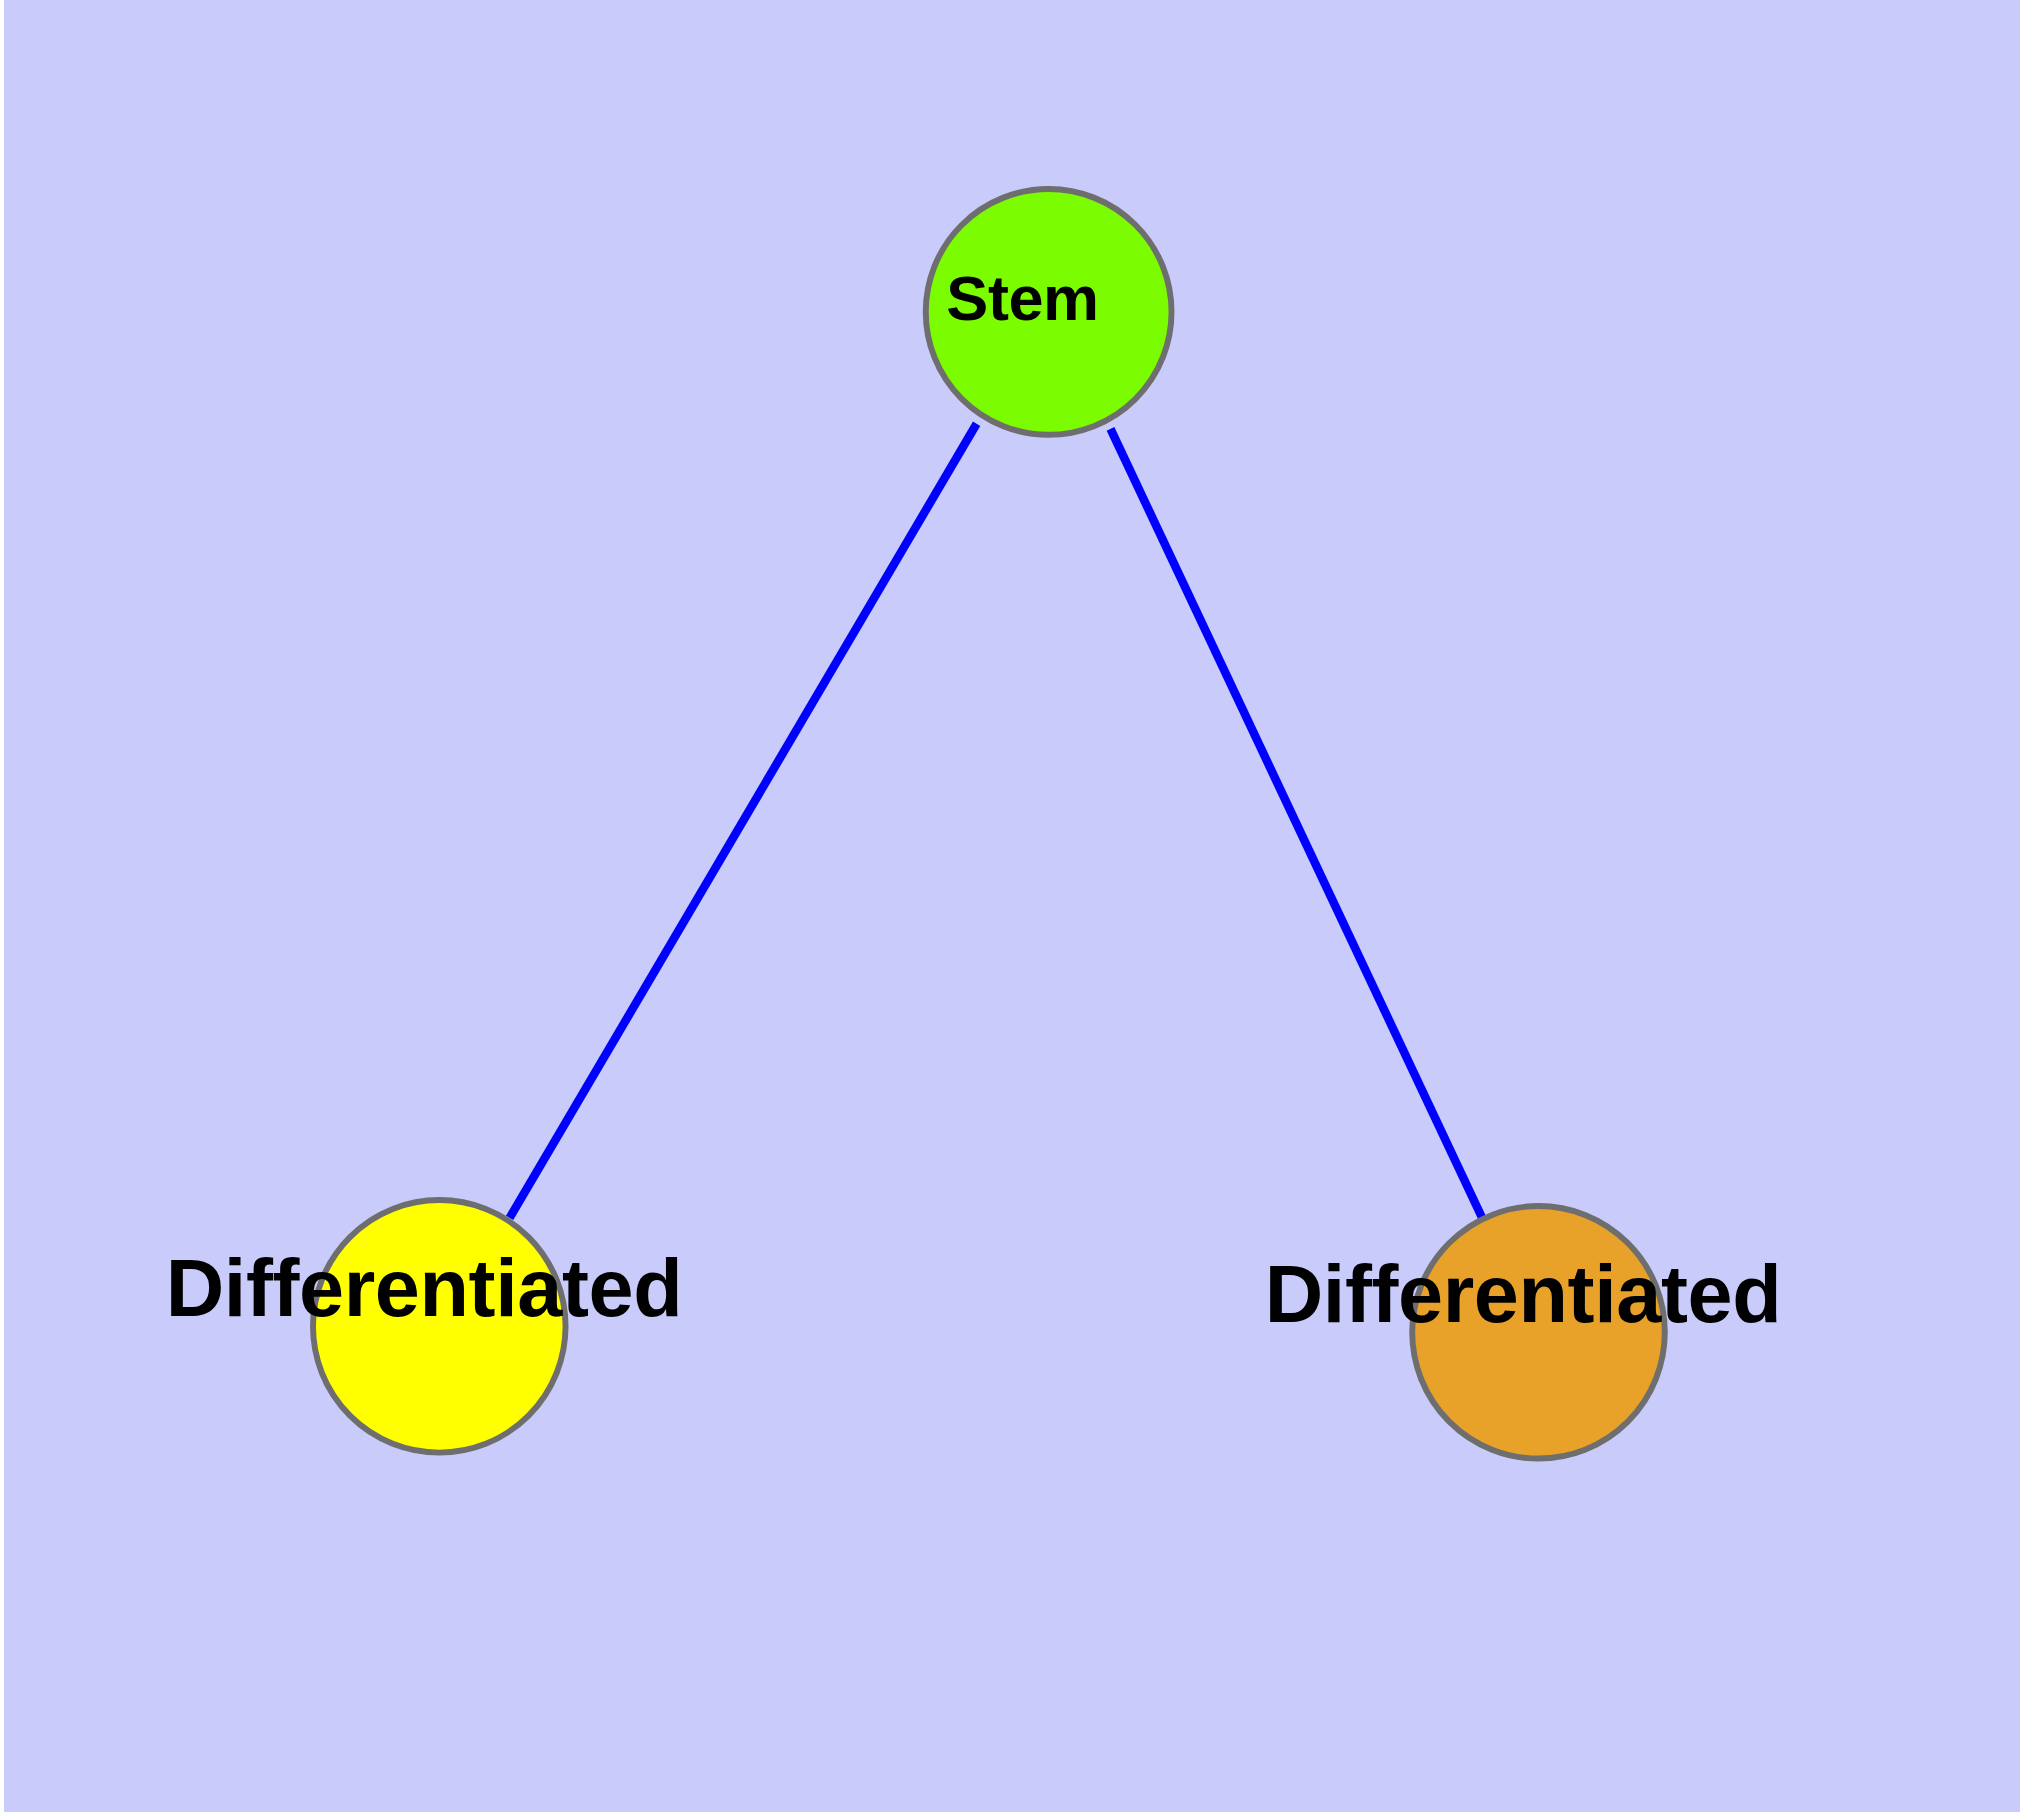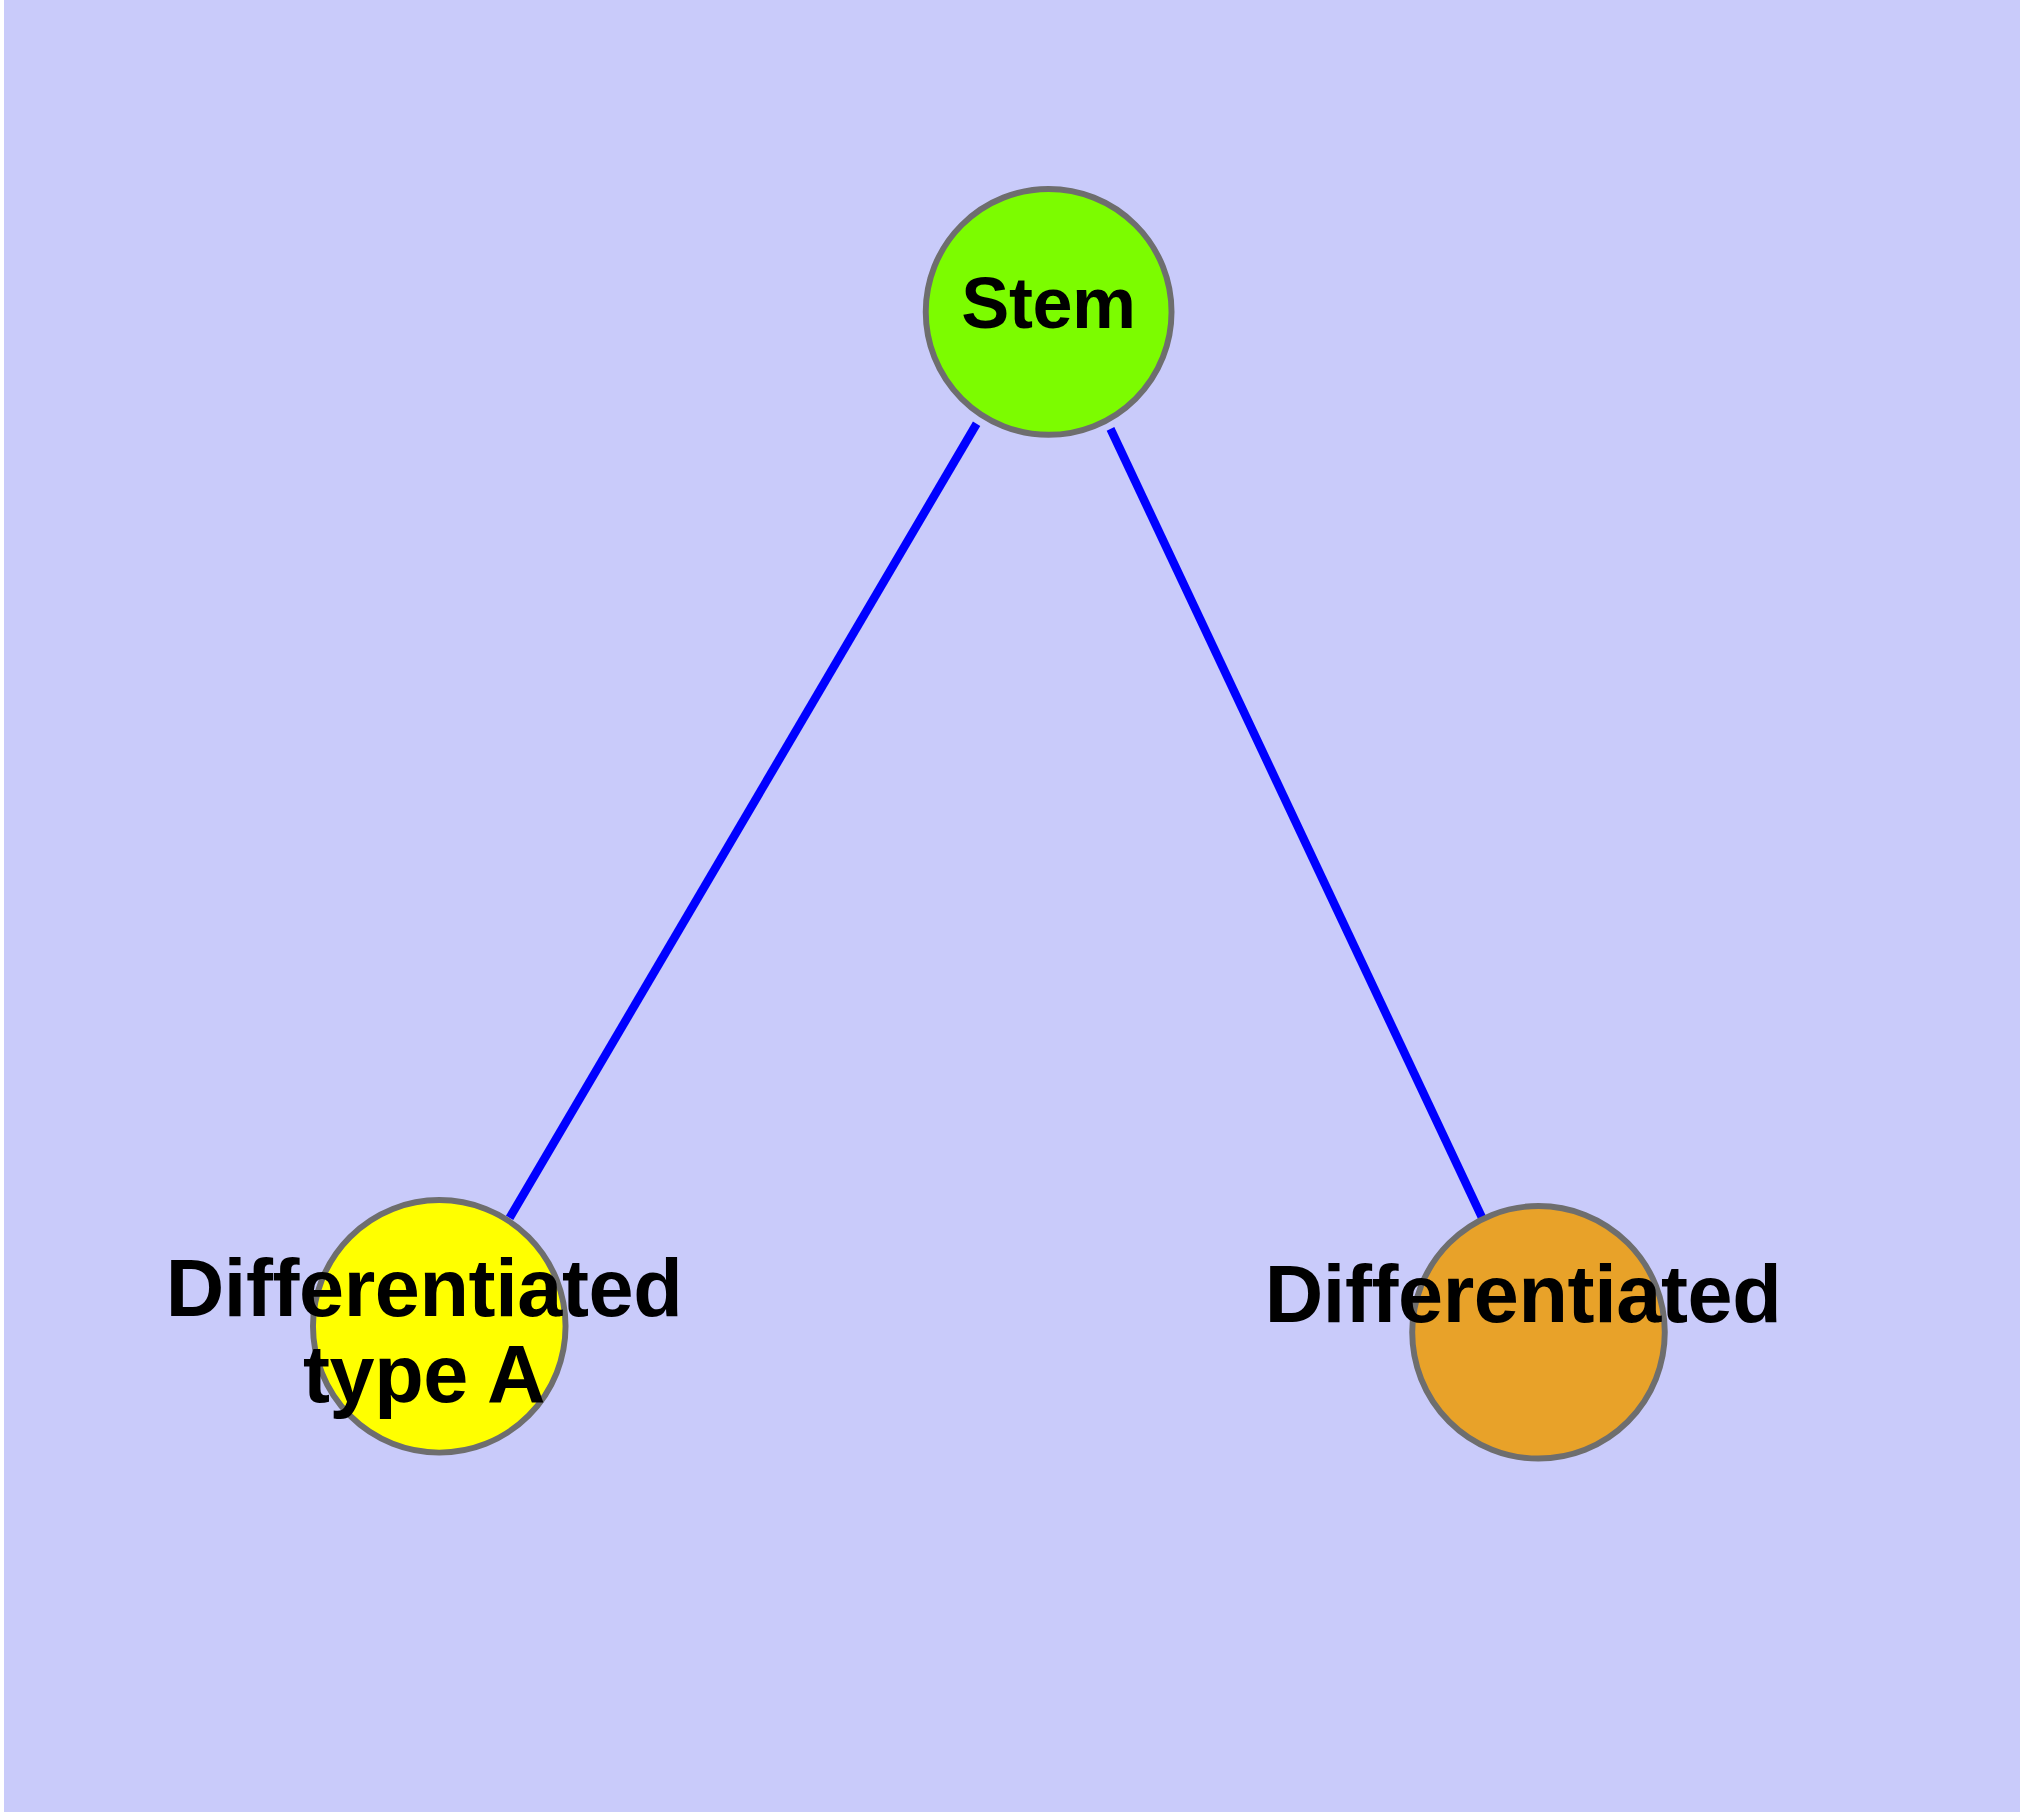--- a/index.html
+++ b/index.html
@@ -36,23 +36,23 @@
     color: #000000;
     font-weight: bold;
     text-align: center;
     white-space: pre;
     line-height: 1.06;
     letter-spacing: -0.4px;
     pointer-events: none;
     -webkit-font-smoothing: antialiased;
   }
   #label-stem {
-    font-size: 72px;
+    font-size: 63px;
     width: 509px;
-    left: 794px;
+    left: 768px;
     top: 265px;
   }
   #label-diffA {
     font-size: 81px;
     width: 848px;
     left: 0px;
     top: 1246px;
   }
   #label-diffB {
     font-size: 81px;
@@ -77,18 +77,18 @@
 
     <g>
       <circle cx="1237" cy="368" r="145" fill="#7cfc00" stroke="#6e6e6e" stroke-width="7"></circle>
       <circle cx="518" cy="1565" r="149" fill="#ffff00" stroke="#6e6e6e" stroke-width="7"></circle>
       <circle cx="1815" cy="1572" r="149" fill="#e8a229" stroke="#6e6e6e" stroke-width="7"></circle>
     </g>
   </svg>
 
   <div id="label-stem" class="node-label">Stem</div>
 
-  <div id="label-diffA" class="node-label"><span>Differentiated</span><br><span>type A</span></div>
+  <div id="label-diffA" class="node-label"><span>Differentiated</span><br></div>
 
   <div id="label-diffB" class="node-label"><span>Differentiated</span><br></div>
 
 </div>
 
 
 </body></html>

